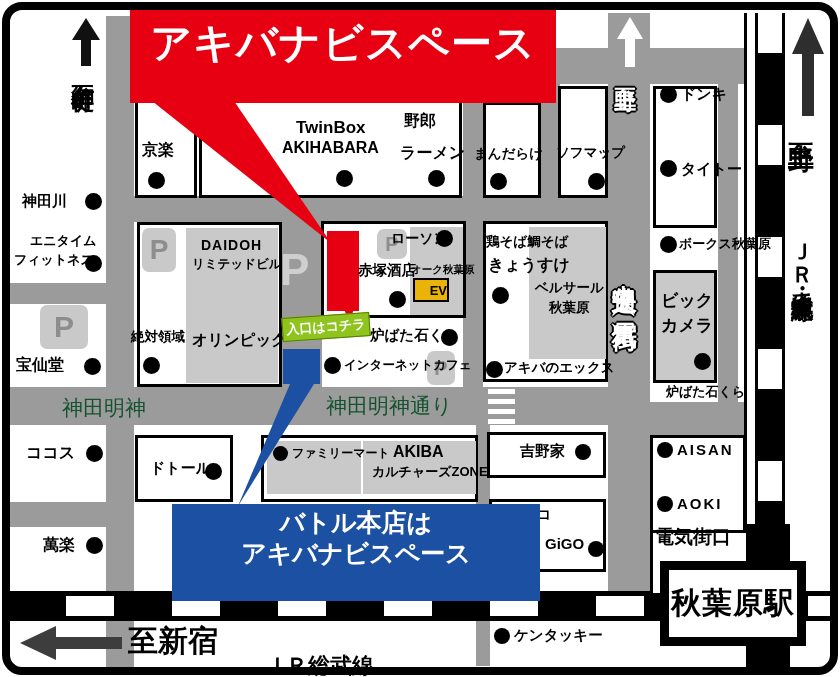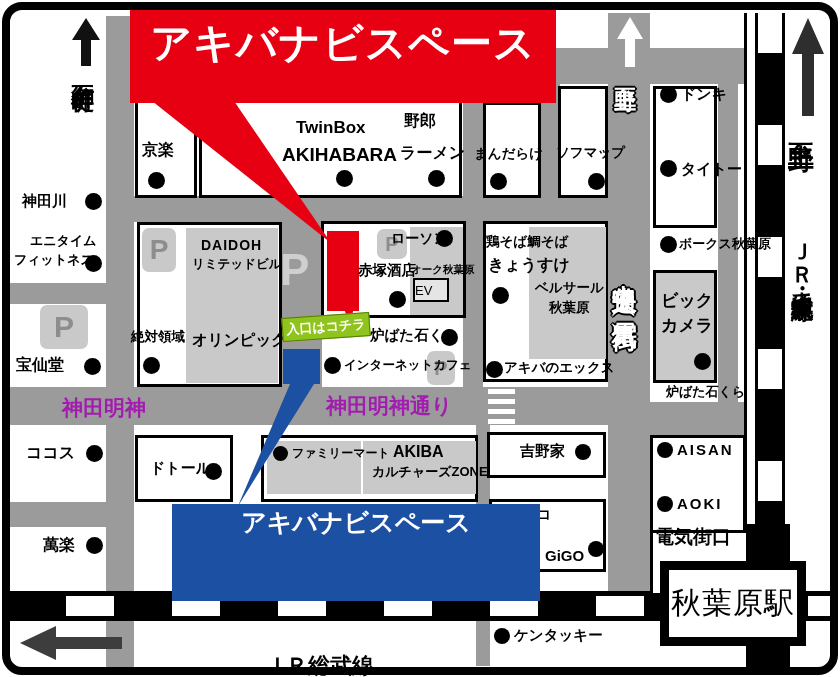--- a/index.html
+++ b/index.html
@@ -8,36 +8,36 @@
   #frame{position:absolute;left:2px;top:2px;width:836px;height:673px;border:8px solid #000;
          border-radius:20px;box-sizing:border-box;z-index:10;pointer-events:none}
   .abs{position:absolute}
   .road{position:absolute;background:#9b9b9b;z-index:1}
   .rail-v{position:absolute;z-index:2;background:repeating-linear-gradient(180deg,#fff 0 40px,#000 40px 112px);border-left:3px solid #000;border-right:3px solid #000;box-sizing:border-box}
   .rail-h{position:absolute;z-index:2;background:repeating-linear-gradient(90deg,#000 0 58px,#fff 58px 106px);border-top:5px solid #000;border-bottom:5px solid #000;box-sizing:border-box}
   .blk{position:absolute;background:#fff;border:3px solid #000;box-sizing:border-box;z-index:3}
   .gbox{position:absolute;background:#c9c9c9;z-index:3}
   .dot{position:absolute;width:17px;height:17px;border-radius:50%;background:#000;z-index:4}
   .lbl{position:absolute;font-weight:bold;color:#000;white-space:nowrap;line-height:1.1;z-index:4}
-  .wlbl{position:absolute;font-weight:bold;color:#a21caf;white-space:nowrap;line-height:1.1;z-index:4}
+  .wlbl{position:absolute;font-weight:normal;color:#14532d;white-space:nowrap;line-height:1.1;z-index:4}
   .olbl{position:absolute;font-weight:bold;color:#fff;white-space:nowrap;line-height:1.15;z-index:4;
         text-shadow:-2px 0 #000,2px 0 #000,0 -2px #000,0 2px #000,-1px -1px #000,1px 1px #000,1px -1px #000,-1px 1px #000}
   .vtxt{writing-mode:vertical-rl;text-orientation:upright;letter-spacing:2px}
   .pbox{position:absolute;background:#c9c9c9;border-radius:7px;color:#8d8d8d;font-weight:bold;
         display:flex;align-items:center;justify-content:center;z-index:4}
-  .evbox{position:absolute;background:#e5e5e5;border:2px solid #000;font-weight:normal;z-index:5;
-         display:flex;align-items:center;justify-content:flex-start}
+  .evbox{position:absolute;background:#eab308;border:2px solid #000;font-weight:bold;z-index:5;
+         display:flex;align-items:center;justify-content:flex-end}
   #banner{position:absolute;left:130px;top:8px;width:426px;height:95px;background:#e60012;z-index:6;color:#fff}
   #banner .t1{display:block;text-align:center;font-weight:bold;font-size:41px;letter-spacing:1px;margin-top:8px}
   #banner .t2{display:block;text-align:right;font-weight:bold;font-size:27px;padding-right:10px;margin-top:2px}
   #callout{position:absolute;left:172px;top:504px;width:368px;height:97px;background:#1c50a2;z-index:7;
            color:#fff;font-weight:bold;font-size:25px;line-height:31px;text-align:center;padding-top:3px;box-sizing:border-box}
   #station{position:absolute;left:660px;top:561px;width:146px;height:85px;background:#fff;border:9px solid #000;
            box-sizing:border-box;z-index:6;display:flex;align-items:center;justify-content:center;
-           font-weight:normal;font-size:30px;letter-spacing:1px}
+           font-weight:bold;font-size:30px;letter-spacing:1px}
   #entrance{position:absolute;left:282px;top:315px;width:88px;height:24px;background:#8fc31e;z-index:6;
             transform:rotate(-4deg);color:#fff;font-weight:bold;font-size:13px;display:flex;align-items:center;
             justify-content:center;border:1px solid #567d00;box-sizing:border-box}
   #crosswalk{position:absolute;left:488px;top:389px;width:27px;height:36px;z-index:2;
              background:repeating-linear-gradient(180deg,#fff 0 5px,rgba(0,0,0,0) 5px 10px)}
   svg.overlay{position:absolute;left:0;top:0;z-index:5;pointer-events:none}
   .tab{position:absolute;background:#000;z-index:5}
 </style>
 </head>
 <body>
@@ -120,25 +120,26 @@
     </svg>
   <div class="olbl vtxt" style="left:613px;top:70px;font-size:22px">至上野</div>
   <svg class="overlay" style="left:792px;top:18px" width="32" height="98">
       <polygon points="16,0 32,36 22,36 22,98 10,98 10,36 0,36" fill="#2e2e2e"></polygon>
     </svg>
   <div class="lbl vtxt" style="left:787px;top:122px;font-size:26px">至上野</div>
   <div class="lbl vtxt" style="left:790px;top:228px;font-size:22px;letter-spacing:1px">ＪＲ山手線・京浜東北線</div>
   <svg class="overlay" style="left:20px;top:626px" width="102" height="34">
       <polygon points="0,17 36,0 36,11 102,11 102,23 36,23 36,34" fill="#3d3d3d"></polygon>
     </svg>
+  <div class="lbl" style="left:128px;top:624px;font-size:30px">至新宿</div>
 
   <div class="lbl" style="left:142px;top:141px;font-size:16px">京楽</div>
     <i class="dot" style="left:148px;top:172px"></i>
   <div class="lbl" style="left:296px;top:119px;font-size:17px">TwinBox</div>
-  <div class="lbl" style="left:282px;top:145px;font-size:19px">AKIHABARA</div>
+  <div class="lbl" style="left:282px;top:139px;font-size:16px">AKIHABARA</div>
     <i class="dot" style="left:336px;top:170px"></i>
   <div class="lbl" style="left:404px;top:112px;font-size:16px">野郎</div>
   <div class="lbl" style="left:400px;top:144px;font-size:16px">ラーメン</div>
     <i class="dot" style="left:428px;top:170px"></i>
   <div class="lbl" style="left:474px;top:147px;font-size:13.5px">まんだらけ</div>
     <i class="dot" style="left:490px;top:173px"></i>
   <div class="lbl" style="left:556px;top:146px;font-size:13.5px">ソフマップ</div>
     <i class="dot" style="left:588px;top:173px"></i>
   <i class="dot" style="left:660px;top:86px"></i>
     <div class="lbl" style="left:681px;top:86px;font-size:15px">ドンキ</div>
@@ -191,21 +192,21 @@
   <div class="lbl" style="left:150px;top:460px;font-size:15px">ドトール</div>
     <i class="dot" style="left:205px;top:463px"></i>
   <i class="dot" style="left:273px;top:446px;width:15px;height:15px"></i>
     <div class="lbl" style="left:292px;top:447px;font-size:12px">ファミリーマート</div>
   <div class="lbl" style="left:393px;top:443px;font-size:16px">AKIBA</div>
   <div class="lbl" style="left:372px;top:465px;font-size:13px">カルチャーズZONE</div>
   <div class="lbl" style="left:520px;top:443px;font-size:15px">吉野家</div>
     <i class="dot" style="left:575px;top:444px;width:16px;height:16px"></i>
   <div class="lbl" style="left:494px;top:507px;font-size:14px">パチンコ</div>
     <i class="dot" style="left:497px;top:537px;width:16px;height:16px"></i>
-  <div class="lbl" style="left:545px;top:548px;font-size:15px">GiGO</div>
+  <div class="lbl" style="left:545px;top:536px;font-size:15px">GiGO</div>
     <i class="dot" style="left:588px;top:541px;width:16px;height:16px"></i>
   <i class="dot" style="left:657px;top:442px;width:16px;height:16px"></i>
     <div class="lbl" style="left:677px;top:442px;font-size:15px;letter-spacing:2px">AISAN</div>
   <i class="dot" style="left:657px;top:496px;width:16px;height:16px"></i>
     <div class="lbl" style="left:677px;top:496px;font-size:15px;letter-spacing:2px">AOKI</div>
   <i class="dot" style="left:494px;top:628px;width:16px;height:16px"></i>
     <div class="lbl" style="left:514px;top:628px;font-size:14.5px">ケンタッキー</div>
 
   <div class="lbl" style="left:655px;top:527px;font-size:19px;z-index:5">電気街口</div>
   <div class="tab" style="left:746px;top:524px;width:44px;height:44px"></div>
@@ -222,17 +223,18 @@
 
   <div id="entrance">
       <span>入口はコチラ</span>
     </div>
 
   <div id="banner">
     <span class="t1">アキバナビスペース</span>
   </div>
 
   <div id="callout">
+    <div>バトル本店は</div>
     <div>アキバナビスペース</div>
   </div>
 
   <div id="frame"></div>
 </div>
 
 </body></html>

